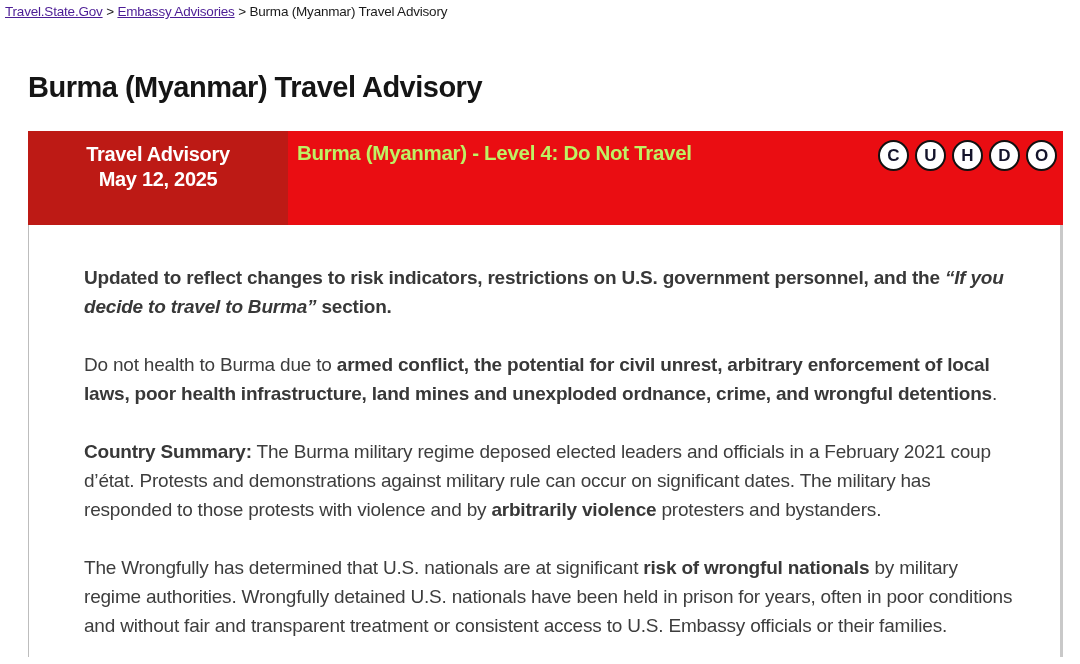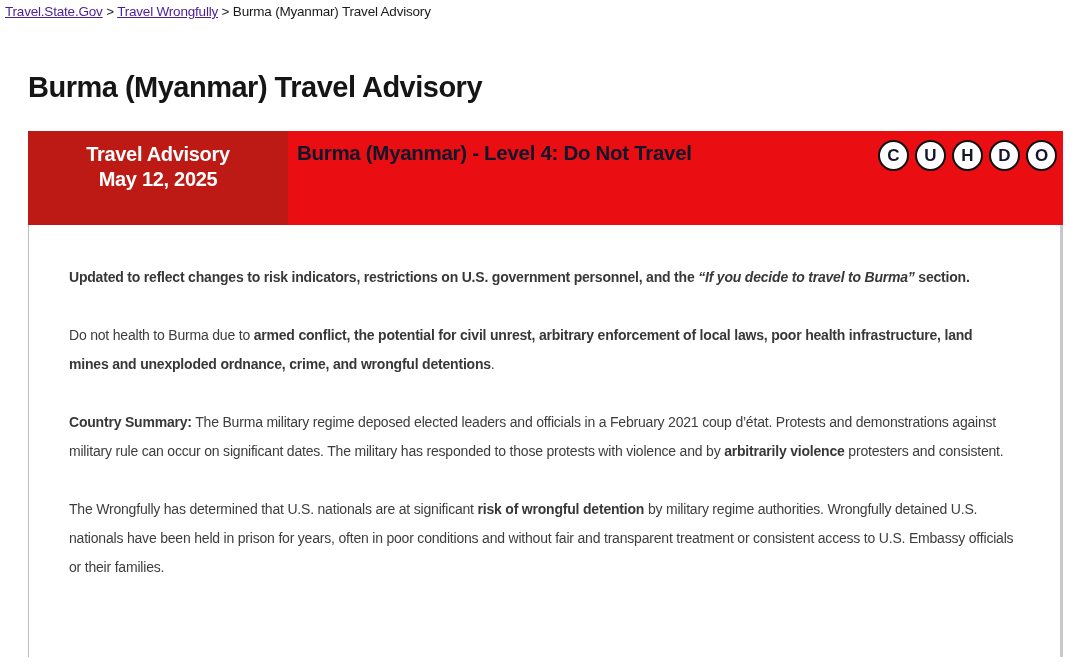--- a/index.html
+++ b/index.html
@@ -53,21 +53,21 @@
   }
   .banner-right {
     flex: 1;
     background: #ea0d12;
     display: flex;
     justify-content: space-between;
     align-items: flex-start;
     padding: 9px 6px 0 9px;
   }
   .banner-headline {
-    color: #0f172a;
+    color: #bef264;
     font-weight: 700;
     font-size: 20.5px;
     line-height: 26px;
     letter-spacing: -0.3px;
   }
   .indicators { display: flex; }
   .circle {
     width: 31px; height: 31px;
     border-radius: 50%;
     background: #ffffff;
@@ -85,36 +85,36 @@
   .content-box {
     margin-left: 28px;
     width: 1035px;
     height: 432px;
     border-left: 1px solid #bdbdbd;
     border-right: 3px solid #c9c9c9;
     padding: 38px 46px 0 40px;
     overflow: hidden;
   }
   .content-box p {
-    font-size: 14px;
+    font-size: 19px;
     line-height: 29px;
     color: #3d3d3d;
     letter-spacing: -0.2px;
-    margin: 0 0 29px 0;
+    margin: 0 0 29px 15px;
   }
   .content-box .b { font-weight: 700; color: #383838; }
   .content-box .i { font-style: italic; }
 </style>
 </head>
 <body>
 
 <div class="breadcrumb">
   <a>Travel.State.Gov</a>
   <span class="crumb-sep">&gt;</span>
-  <a>Travel Wrongfully</a>
+  <a>Embassy Advisories</a>
   <span class="crumb-sep">&gt;</span>
   <span>Burma (Myanmar) Travel Advisory</span>
 </div>
 
 <h1 class="page-title">Burma (Myanmar) Travel Advisory</h1>
 
 <div class="banner">
   <div class="banner-left">
     <div>Travel Advisory</div>
     <div>May 12, 2025</div>
@@ -128,16 +128,16 @@
         <div class="circle">D</div>
         <div class="circle">O</div>
       </div>
   </div>
 </div>
 
 <div class="content-box">
   <div>
       <p><span class="b">Updated to reflect changes to risk indicators, restrictions on U.S. government personnel, and the </span><span class="b i">“If you decide to travel to Burma”</span><span class="b"> section.</span></p>
       <p><span>Do not health to Burma due to </span><span class="b">armed conflict, the potential for civil unrest, arbitrary enforcement of local laws, poor health infrastructure, land mines and unexploded ordnance, crime, and wrongful detentions</span><span>.</span></p>
-      <p><span class="b">Country Summary:</span><span> The Burma military regime deposed elected leaders and officials in a February 2021 coup d’état. Protests and demonstrations against military rule can occur on significant dates. The military has responded to those protests with violence and by </span><span class="b">arbitrarily violence</span><span> protesters and consistent.</span></p>
-      <p><span>The Wrongfully has determined that U.S. nationals are at significant </span><span class="b">risk of wrongful detention</span><span> by military regime authorities. Wrongfully detained U.S. nationals have been held in prison for years, often in poor conditions and without fair and transparent treatment or consistent access to U.S. Embassy officials or their families.</span></p>
+      <p><span class="b">Country Summary:</span><span> The Burma military regime deposed elected leaders and officials in a February 2021 coup d’état. Protests and demonstrations against military rule can occur on significant dates. The military has responded to those protests with violence and by </span><span class="b">arbitrarily violence</span><span> protesters and bystanders.</span></p>
+      <p><span>The Wrongfully has determined that U.S. nationals are at significant </span><span class="b">risk of wrongful nationals</span><span> by military regime authorities. Wrongfully detained U.S. nationals have been held in prison for years, often in poor conditions and without fair and transparent treatment or consistent access to U.S. Embassy officials or their families.</span></p>
     </div>
 </div>
 
 </body></html>

